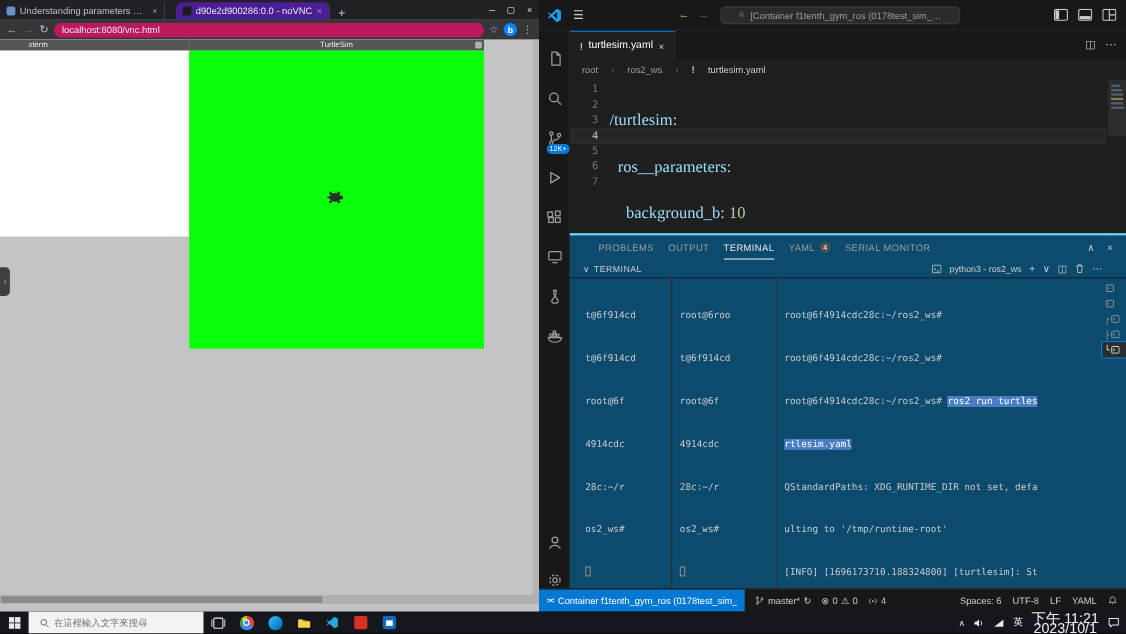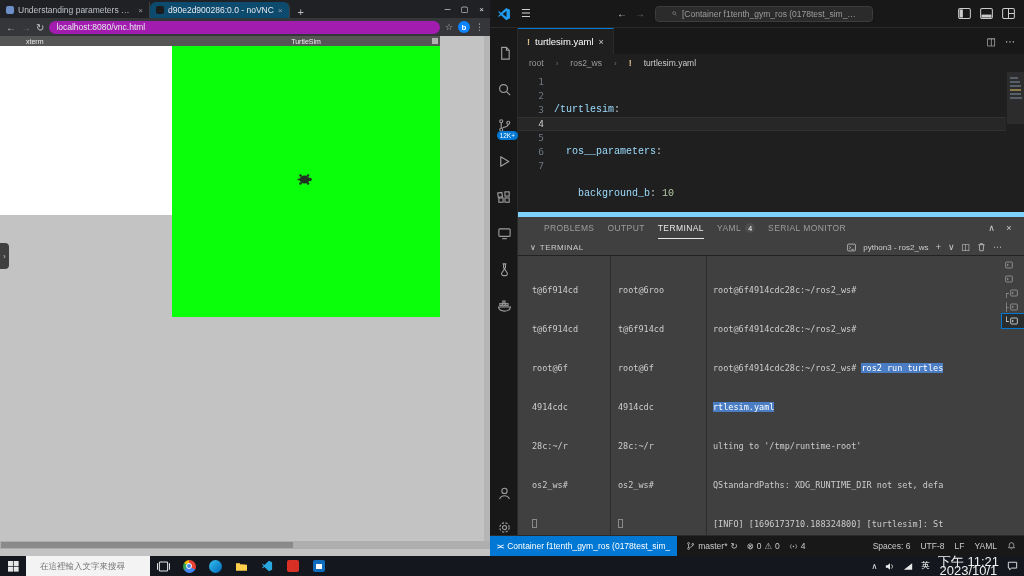--- a/index.html
+++ b/index.html
@@ -6,31 +6,31 @@
   html,body { width:1024px; height:576px; overflow:hidden; background:#000;
               font-family:"Liberation Sans", sans-serif; }
   #root { position:relative; width:1024px; height:576px; background:#000; }
   .abs { position:absolute; }
 
   
   #browser { left:0; top:0; width:490px; height:556px; background:#c3c3c3; }
   #tabstrip { left:0; top:0; width:490px; height:18px; background:#202124; display:flex; align-items:flex-end; }
   .btab { height:16px; display:flex; align-items:center; gap:4px; padding:0 6px; font-size:8.5px; color:#bdc1c6;
           border-right:1px solid #3c4043; max-width:150px; }
-  .btab.active { background:#0c4a6e; color:#e8eaed; border-radius:6px 6px 0 0; }
+  .btab.active { background:#4c1d95; color:#e8eaed; border-radius:6px 6px 0 0;margin-left:10px; }
   .btab .fav { width:8px; height:8px; border-radius:2px; flex:0 0 auto; }
   .btab .ttl { white-space:nowrap; overflow:hidden; text-overflow:ellipsis; }
   .btab .x { font-size:8px; color:#9aa0a6; }
   .newtab { color:#bdc1c6; font-size:11px; padding:0 8px; }
   .wctrls { margin-left:auto; display:flex; height:18px; }
   .wctrls span { width:17px; display:flex; align-items:center; justify-content:center; font-size:8px; color:#e8eaed; }
   #addrbar { left:0; top:18px; width:490px; height:18px; background:#35363a; display:flex; align-items:center; gap:5px; padding:0 6px; }
   #addrbar .nav { color:#c0c4c8; font-size:10px; }
   #addrbar .nav.dim { color:#6b6e72; }
-  #urlpill { flex:1; height:13px; background:#a21caf; border-radius:7px; display:flex; align-items:center; gap:4px;
+  #urlpill { flex:1; height:13px; background:#be185d; border-radius:7px; display:flex; align-items:center; gap:4px;
              padding:0 7px; color:#e8eaed; font-size:8.5px; }
   #urlpill input { background:transparent; border:none; outline:none; color:#e8eaed; font-size:8.5px; width:100%;
                    font-family:"Liberation Sans", sans-serif; }
   .addricon { color:#b9bdc1; font-size:9px; }
   #bbadge { width:12px; height:12px; border-radius:50%; background:#0a84ff; color:#fff; font-size:8px; font-weight:bold;
             display:flex; align-items:center; justify-content:center; }
 
   
   #vnc { left:0; top:36px; width:490px; height:520px; background:#c3c3c3; overflow:hidden; }
   #xterm-win { left:0; top:0; width:172px; height:179px; }
@@ -72,30 +72,30 @@
   #etab .x { color:#cccccc; font-size:9px; }
   #tabbar .rights { margin-left:auto; display:flex; gap:9px; align-items:center; padding-right:9px; color:#cccccc; font-size:10px; }
   #breadcrumb { left:0; top:26px; width:506px; height:18px; display:flex; align-items:center; gap:12px;
                 padding-left:11px; font-size:8.5px; color:#9d9d9d; background:#1f1f1f; }
   #breadcrumb .sep { font-size:8px; color:#6e6e6e; }
 
   #editor { left:0; top:44px; width:506px; height:140px; background:#1f1f1f; overflow:hidden; }
   #gutter { position:absolute; left:0; top:3px; width:26px; text-align:right;
             font-family:"DejaVu Sans Mono", monospace; font-size:9.5px; line-height:14px; color:#6e7681; }
   #gutter .cur { color:#c6c6c6; }
-  #codearea { position:absolute; left:36px; top:3px; font-family:Liberation Mono, monospace; font-size:10px;
+  #codearea { position:absolute; left:36px; top:3px; font-family:Liberation Serif, serif; font-size:15px;
               line-height:14px; white-space:pre; color:#cccccc; }
   .tok-k { color:#9cdcfe; } .tok-p { color:#cccccc; } .tok-n { color:#b5cea8; }
   #curline { position:absolute; left:0; top:45px; width:488px; height:14px;
              background:rgba(255,255,255,0.04); border-top:1px solid #303030; border-bottom:1px solid #303030; }
   #minimap { position:absolute; right:0; top:0; width:17px; height:140px; background:#1f1f1f; }
   #minimap .mbar { position:absolute; left:3px; height:2px; background:#55606a; }
   #minimap .slider { position:absolute; left:0; top:0; width:17px; height:52px; background:rgba(255,255,255,0.06); }
 
-  #panel { left:0; top:184px; width:506px; height:323px; background:#404040; border-top:5px solid #7dd3fc; }
+  #panel { left:0; top:184px; width:506px; height:323px; background:#0c4a6e; border-top:2px solid #7dd3fc; }
   #paneltabs { height:22px; display:flex; align-items:center; gap:13px; padding-left:26px; font-size:8.5px;
                letter-spacing:0.4px; color:#9d9d9d; }
   #paneltabs .ptab { display:flex; align-items:center; gap:4px; height:22px; }
   #paneltabs .ptab.on { color:#e7e7e7; border-bottom:1px solid #e7e7e7; }
   .pbadge { background:#4d4d4d; color:#fff; border-radius:50%; width:10px; height:10px; font-size:7px;
             display:flex; align-items:center; justify-content:center; letter-spacing:0; }
   #paneltabs .rights { margin-left:auto; display:flex; gap:11px; padding-right:12px; color:#cccccc; font-size:9px; }
 
   #termheader { height:16px; display:flex; align-items:center; font-size:8px; color:#cccccc; padding-left:12px; }
   #termheader .lbl { letter-spacing:0.4px; margin-left:4px; }
@@ -120,21 +120,21 @@
   #remote { background:#0078d4; color:#fff; height:100%; display:flex; align-items:center; gap:4px;
             padding:0 7px; max-width:196px; }
   #remote .rlab { white-space:nowrap; overflow:hidden; text-overflow:ellipsis; }
   #remote .ricon { font-weight:bold; font-size:7px; letter-spacing:-1px; }
   .sitem { display:flex; align-items:center; gap:3px; margin-left:9px; white-space:nowrap; }
   #statusbar .rights { margin-left:auto; display:flex; align-items:center; gap:10px; padding-right:8px; }
 
   
   #taskbar { left:0; top:556px; width:1024px; height:20px; background:#14171d; display:flex; align-items:center; color:#fff; }
   #startbtn { width:26px; height:20px; display:flex; align-items:center; justify-content:center; }
-  #tsearch { width:124px; height:20px; background:#f3f3f3; display:flex; align-items:center; gap:4px; padding:0 10px; }
+  #tsearch { width:159px; height:20px; background:#f3f3f3; display:flex; align-items:center; gap:4px; padding:0 10px; }
   #tsearch input { border:none; outline:none; background:transparent; font-size:8.5px; color:#444; width:118px;
                    font-family:"Liberation Sans", sans-serif; }
   .tbicon { width:26px; height:20px; display:flex; align-items:center; justify-content:center; }
   .circ { width:13px; height:13px; border-radius:50%; }
   #tray { margin-left:auto; display:flex; align-items:center; gap:8px; padding-right:6px; }
   #tray .glyph { font-size:8px; color:#e8e8e8; }
   #clock { text-align:center; font-size:13px; line-height:9px; color:#f0f0f0; }
 </style>
 </head>
 <body>
@@ -425,22 +425,22 @@
             <div>28c:~/r</div>
             <div>os2_ws#</div>
             <div><span class="curshollow"></span></div>
           </div>
 
           <div id="tcol3" class="tcol">
             <div>root@6f4914cdc28c:~/ros2_ws#</div>
             <div>root@6f4914cdc28c:~/ros2_ws#</div>
             <div><span>root@6f4914cdc28c:~/ros2_ws# </span><span class="tsel">ros2 run turtles</span></div>
             <div><span class="tsel">rtlesim.yaml</span></div>
+            <div>QStandardPaths: XDG_RUNTIME_DIR not set, defa</div>
             <div>ulting to '/tmp/runtime-root'</div>
-            <div>QStandardPaths: XDG_RUNTIME_DIR not set, defa</div>
             <div>[INFO] [1696173710.188324800] [turtlesim]: St</div>
             
             
             
             
             
           </div>
 
           <div id="termtabs">
             <div class="ttab-item">

